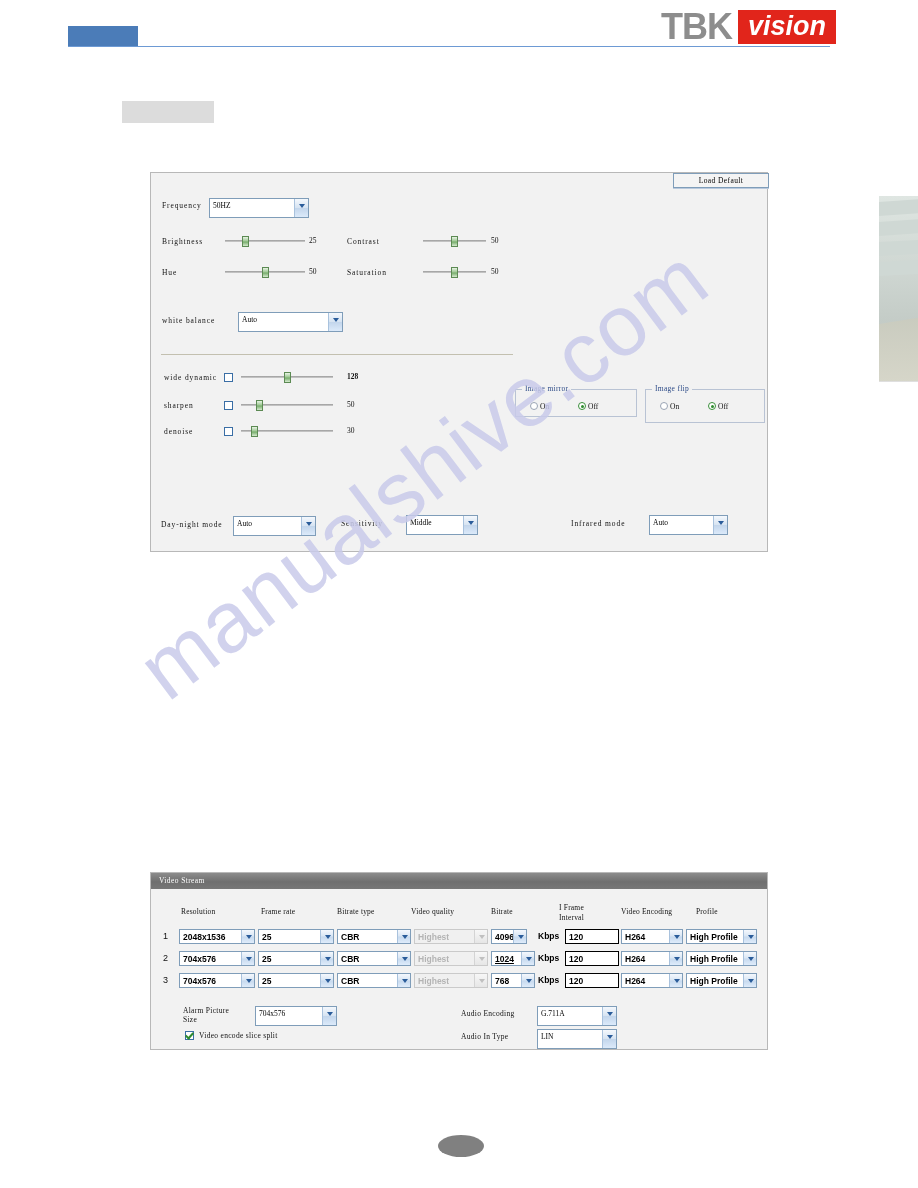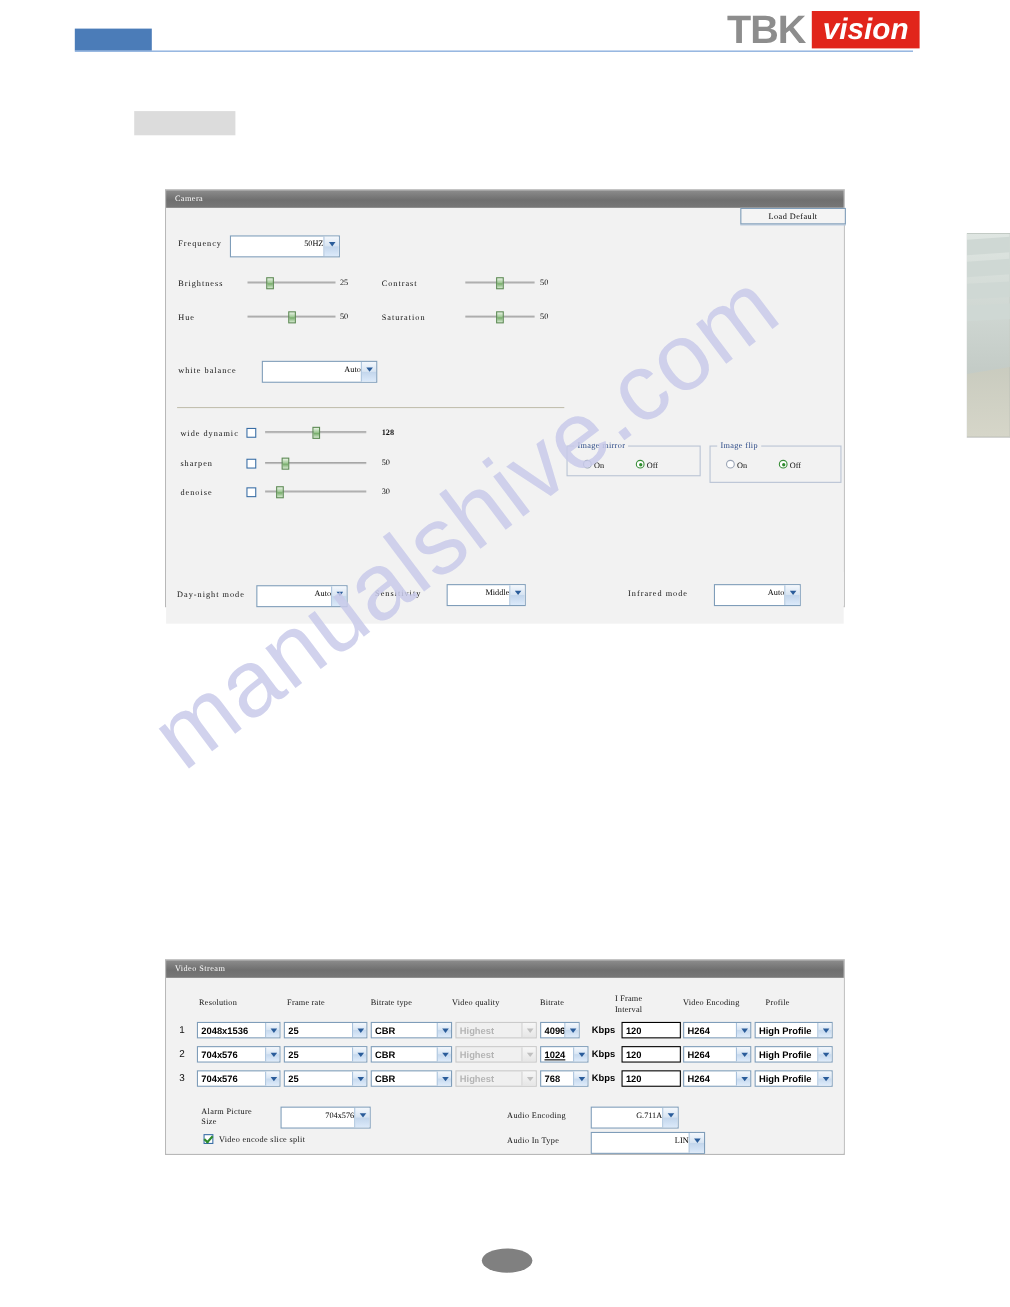--- a/index.html
+++ b/index.html
@@ -81,21 +81,20 @@
 
   .lbl { font-size:7.5px; color:#111; letter-spacing:.3px; white-space:nowrap; }
   .lbl-sp { letter-spacing:.9px; }
 
   
   .sel {
     position:absolute; height:14px; border:1px solid #7f9db9;
     background:#ffffff; font-size:7.5px; color:#000;
     padding:1px 14px 17px 3px; line-height:12px; overflow:hidden;
     white-space:nowrap;
-    text-align:right;
   }
   .sel::after {
     content:""; position:absolute; right:0; top:0; bottom:0; width:13px;
     background:linear-gradient(to bottom,#f4f8fd 0%,#d7e4f2 48%,#c3d6ec 52%,#dceafa 100%);
     border-left:1px solid #a9c2dd;
   }
   .sel .arw {
     position:absolute; right:3px; top:5px; z-index:2;
     width:0;height:0;border-left:3px solid transparent;border-right:3px solid transparent;
     border-top:4px solid #2a5c9a;
@@ -183,21 +182,20 @@
 
 <div class="hdr-logo">
   <span class="logo-tbk">TBK</span>
   <span class="logo-vision">vision</span>
 </div>
 <div class="hdr-tab"></div>
 <div class="hdr-rule"></div>
 <div class="gray-box"></div>
 
 <div class="panel" id="camera-panel">
-  <div class="panel-head">Camera</div>
   <div class="panel-body" style="height:361px;">
 
     <div class="cam-main">
 
       <div class="cam-left">
 
         <span class="lbl lbl-sp" style="position:absolute;left:11px;top:28px;">Frequency</span>
         <div class="sel" style="left:58px;top:25px;width:100px;">
           <span>50HZ</span>
           <i class="arw"></i>
@@ -474,21 +472,21 @@
     <div class="cbx checked" style="left:34px;top:142px;"></div>
     <span class="vs-bot-lbl" style="left:48px;top:142px;">Video encode slice split</span>
 
     <span class="vs-bot-lbl" style="left:310px;top:120px;">Audio Encoding</span>
     <div class="sel" style="left:386px;top:117px;width:80px;">
       <span>G.711A</span>
       <i class="arw"></i>
     </div>
 
     <span class="vs-bot-lbl" style="left:310px;top:143px;">Audio In Type</span>
-    <div class="sel" style="left:386px;top:140px;width:104px;">
+    <div class="sel" style="left:386px;top:140px;width:80px;">
       <span>LIN</span>
       <i class="arw"></i>
     </div>
 
   </div>
 </div>
 
 <div class="footer-oval"></div>
 
 <div class="watermark">manualshive.com</div>

